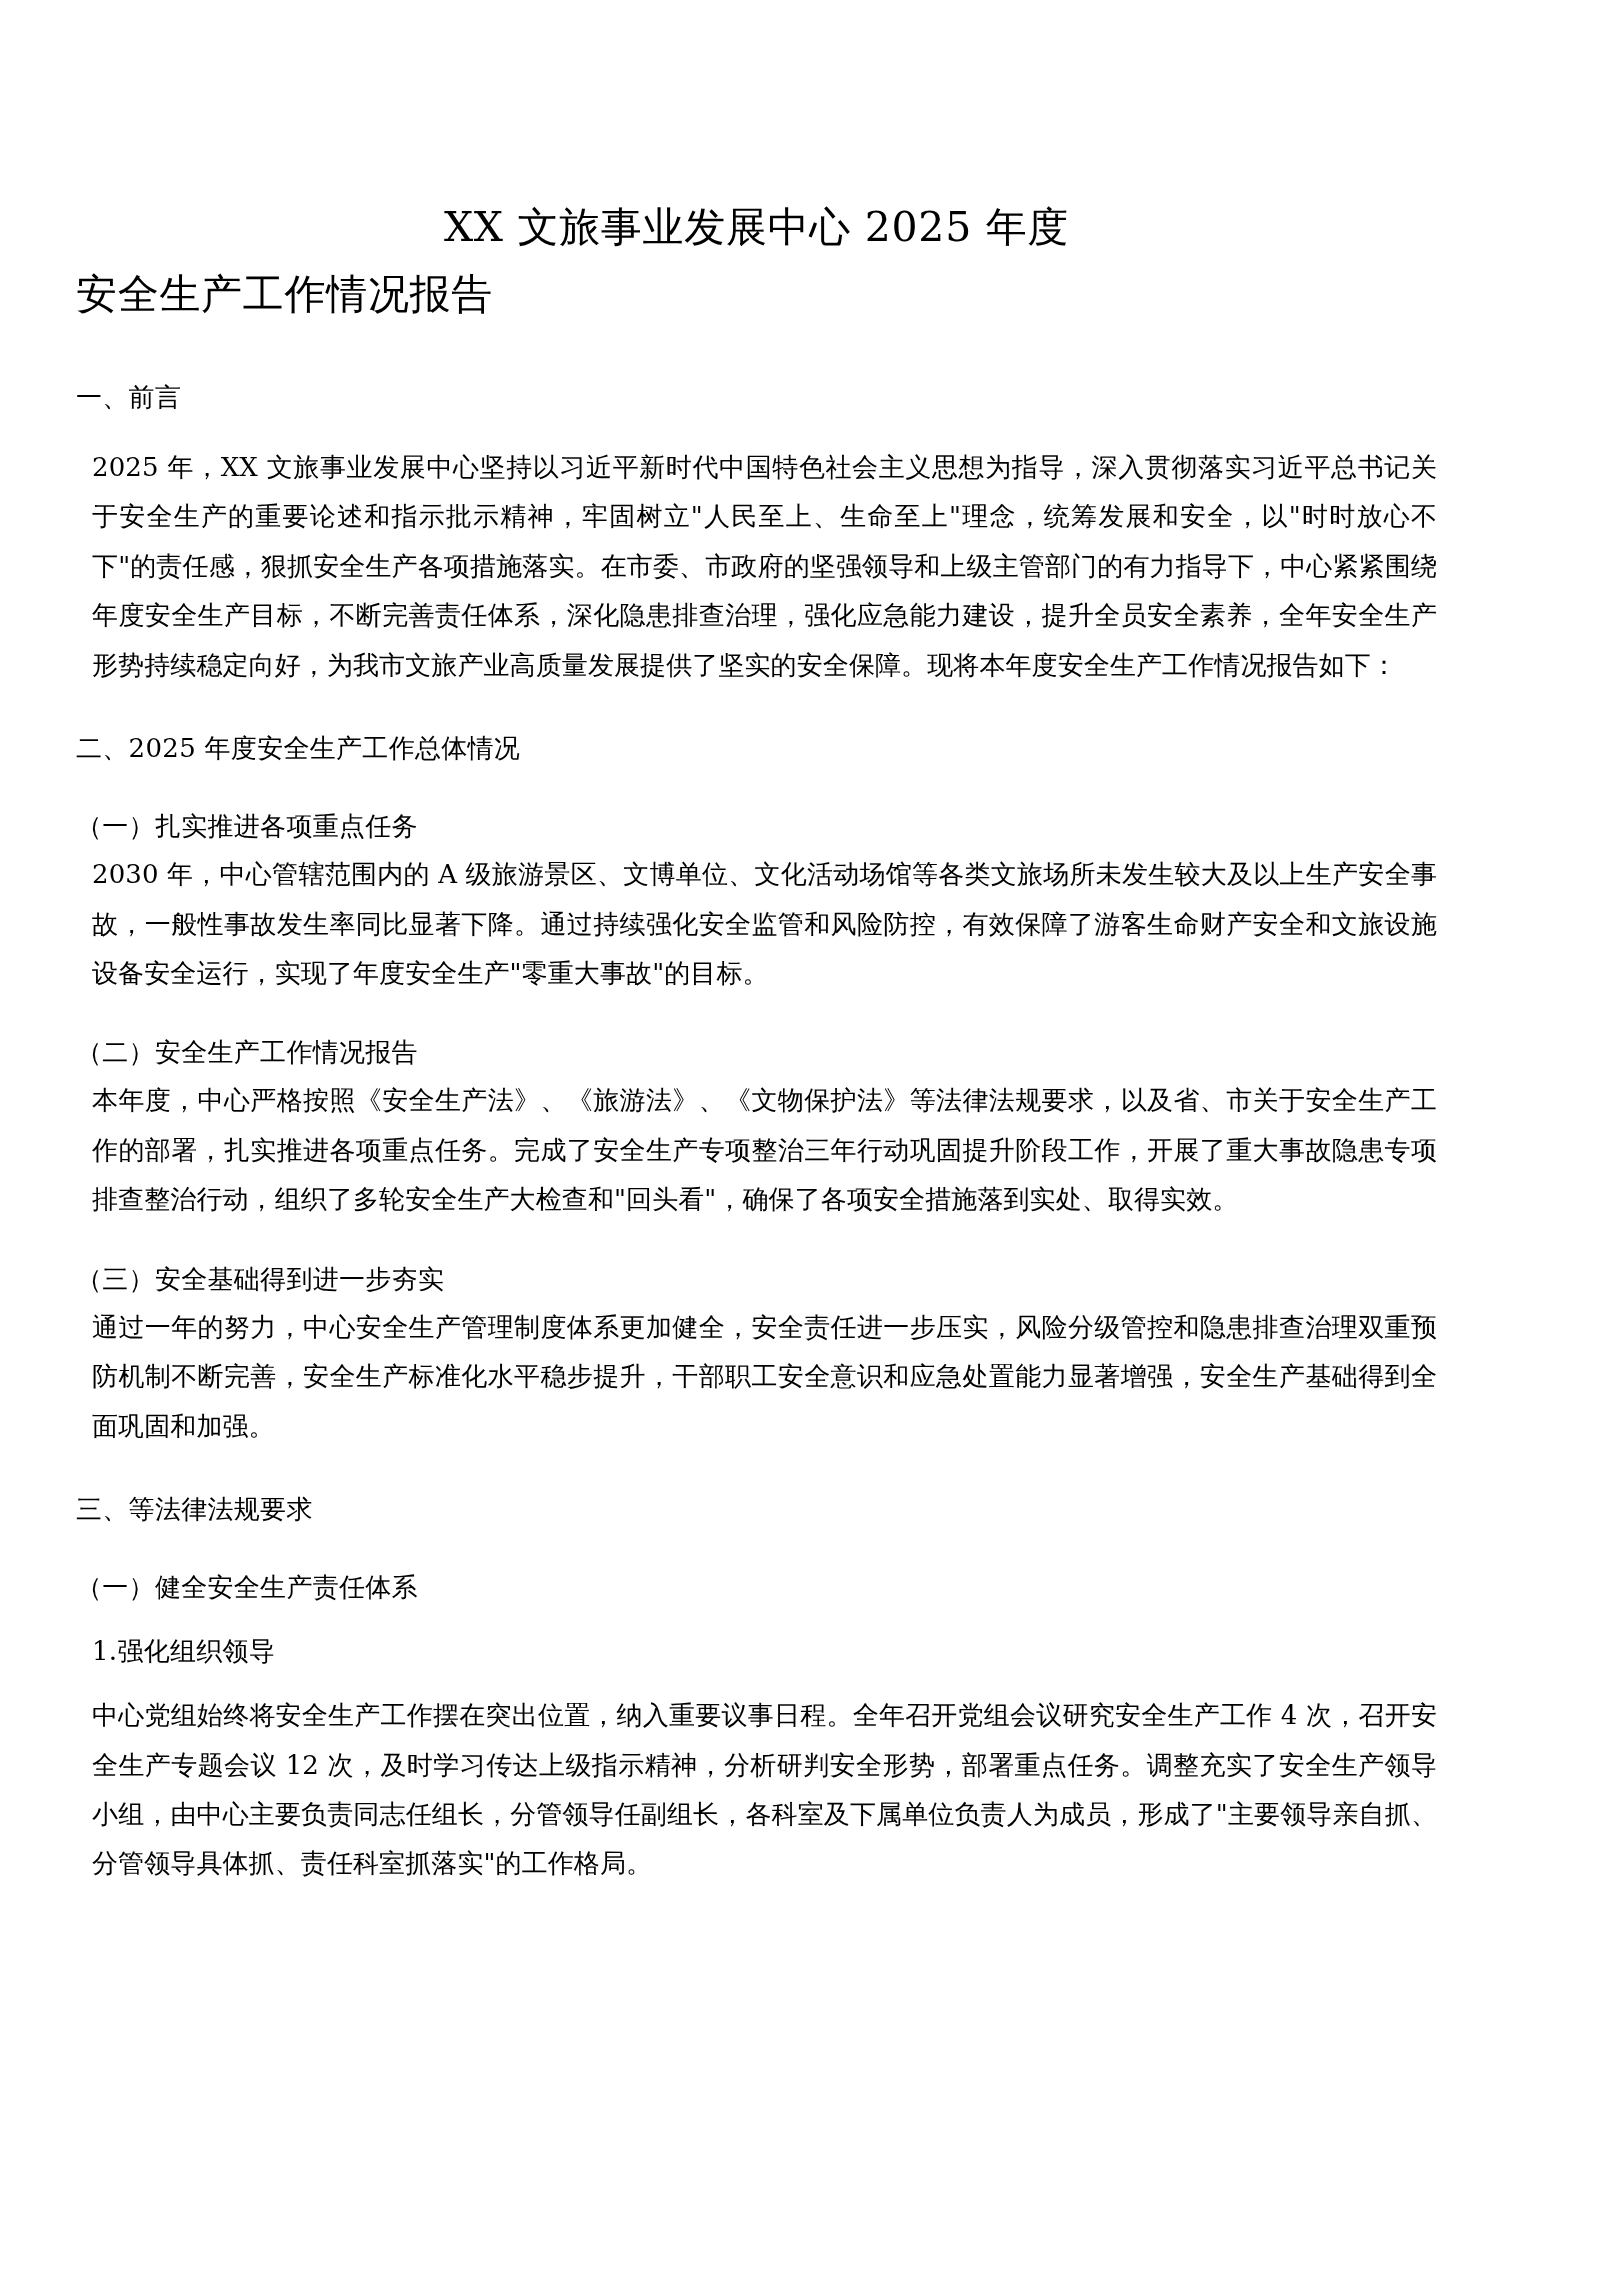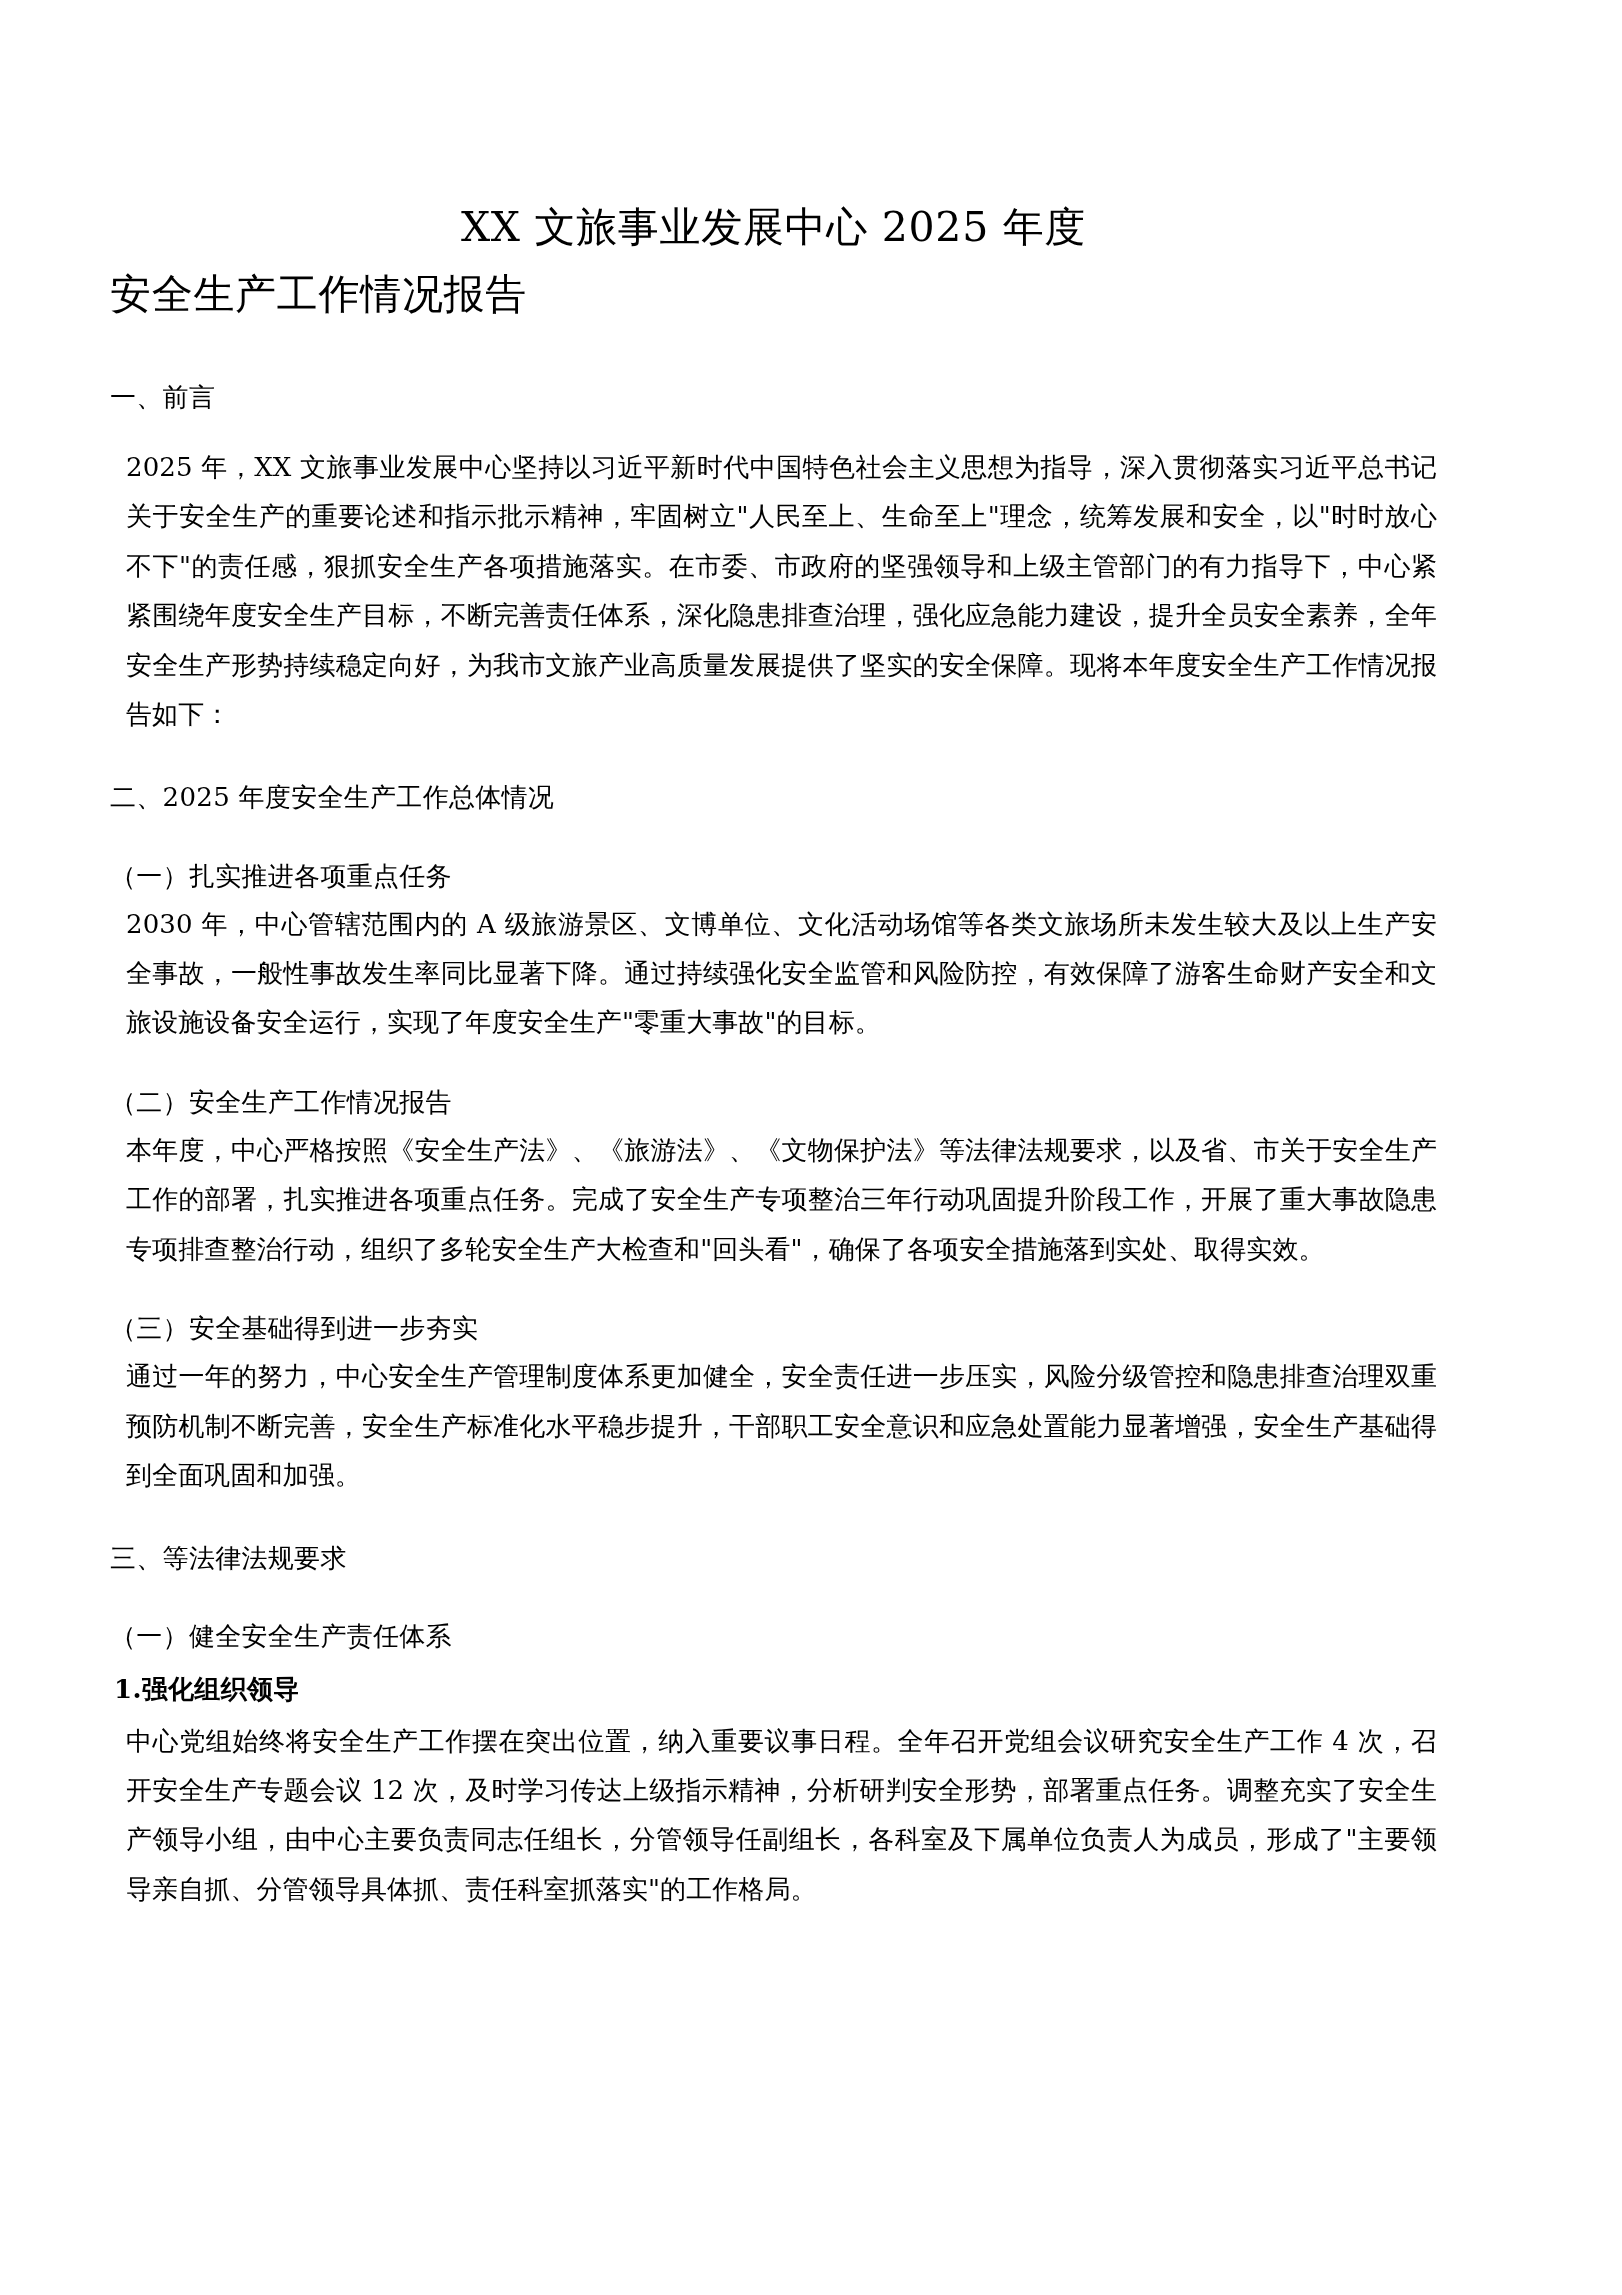--- a/index.html
+++ b/index.html
@@ -8,21 +8,21 @@
     background: #ffffff;
   }
   body {
     font-family: "DejaVu Serif", "Liberation Serif", serif;
     color: #000000;
   }
   .page {
     width: 1623px;
     height: 2295px;
     box-sizing: border-box;
-    padding: 196px 186px 170px 110px;
+    padding: 196px 186px 170px 76px;
     background: #ffffff;
     position: relative;
   }
   .doc-title {
     text-align: center;
     font-size: 41px;
     line-height: 1.55;
     font-weight: normal;
     letter-spacing: 0.7px;
     margin: 0 0 3.9px 0;
@@ -43,23 +43,22 @@
   }
   .sub-heading {
     font-size: 26px;
     line-height: 1.85;
     margin: 30px 0 0 0;
     letter-spacing: 0.3px;
   }
   .minor-heading {
     font-size: 26px;
     line-height: 1.85;
-    margin: 4px;
+    margin: 16px;
     letter-spacing: 0.3px;
-    font-weight: bold;
   }
   p.body-text {
     font-size: 26px;
     line-height: 1.9;
     margin: 0 0 0 16px;
     text-align: justify;
     text-justify: inter-ideograph;
     letter-spacing: 0.1px;
   }
   .block {

